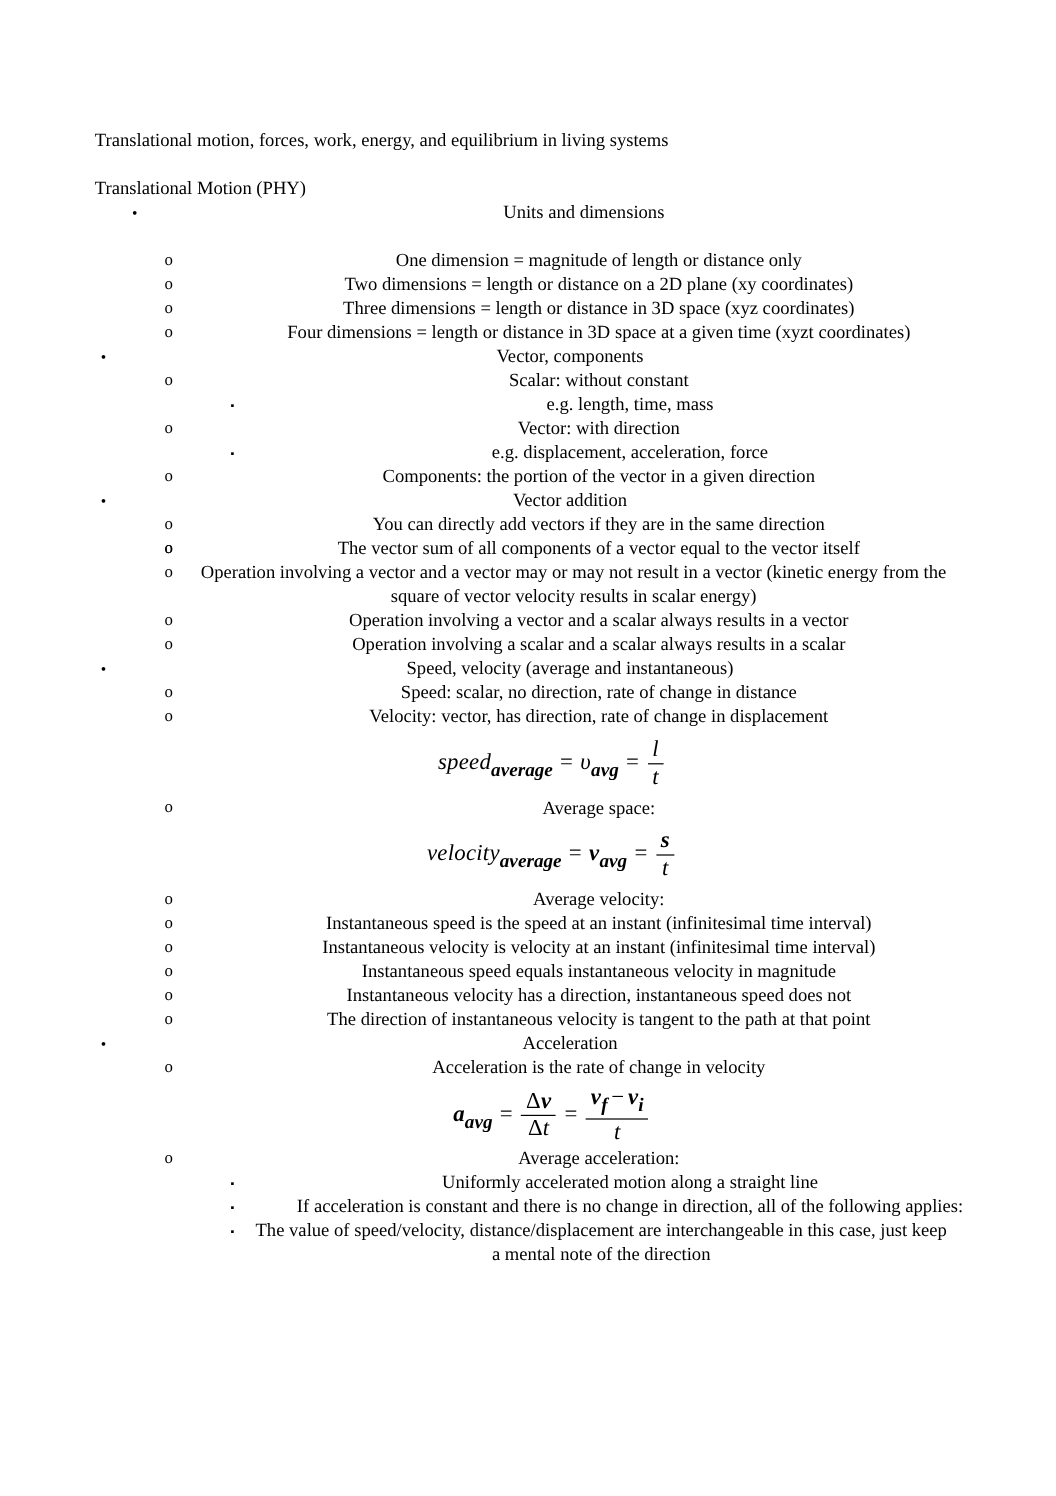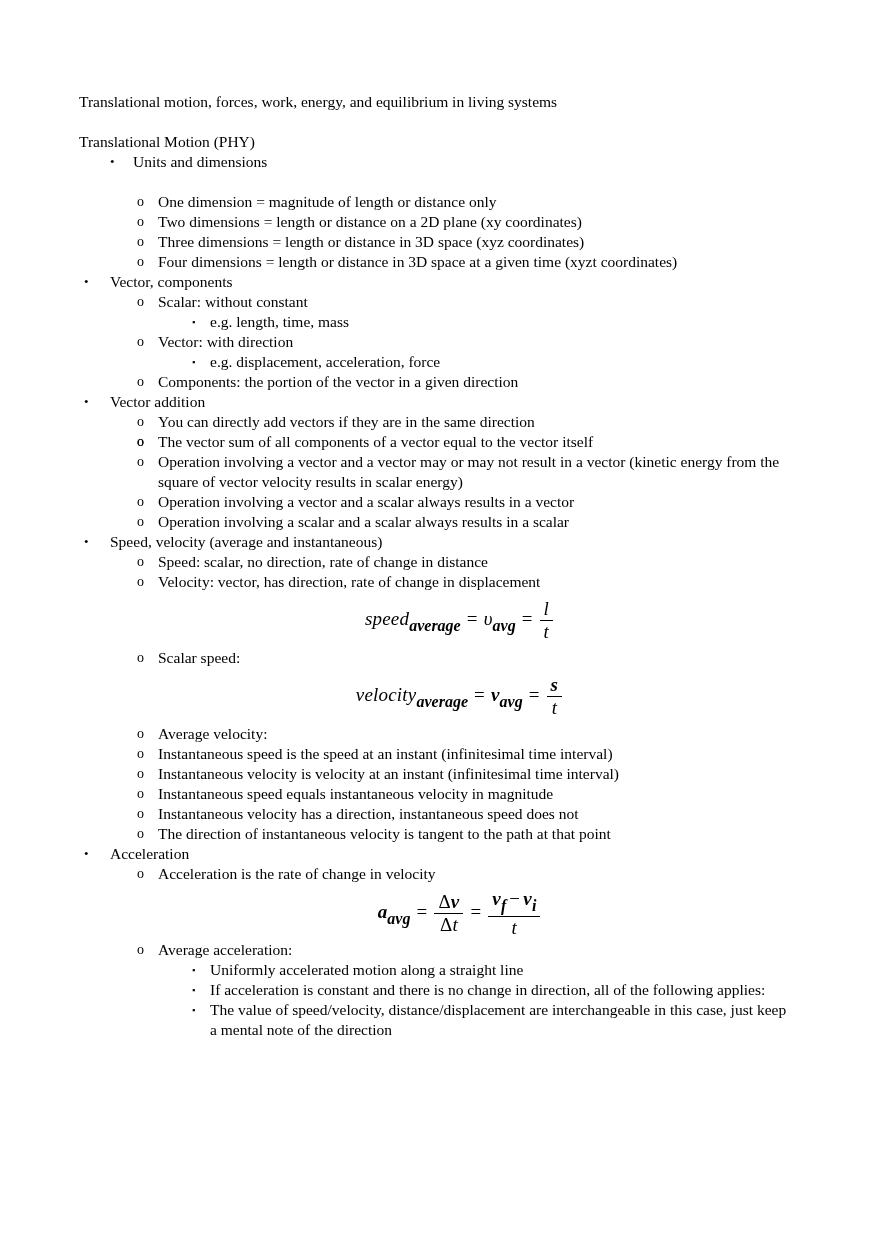--- a/index.html
+++ b/index.html
@@ -16,21 +16,21 @@
   #page {
     position: relative;
     width: 880px;
     height: 1247px;
     background: #ffffff;
     overflow: hidden;
   }
   #doc {
     position: absolute;
     left: 0;
-    top: 0;
+    top: 16px;
     width: 880px;
     padding: 92px 40px 0 79px;
     box-sizing: border-box;
   }
 
   
   .para {
     font-size: 15.5px;
     line-height: 20px;
     margin: 0;
@@ -47,20 +47,21 @@
     line-height: 20px;
     margin: 0;
   }
   .li > .marker {
     position: absolute;
     top: 0;
     text-align: left;
   }
   .li > .txt {
     display: block;
+    text-align: center;
   }
 
   
   .lvl1 { padding-left: 26px; margin-left: 5px; }
   .lvl1 > .marker { left: 0; font-size: 13px; line-height: 20px; }
 
   
   .lvl1b { padding-left: 23px; margin-left: 31px; }
   .lvl1b > .marker { left: 0; font-size: 13px; line-height: 20px; }
 
@@ -229,21 +230,21 @@
     </div>
 
     <div class="eq-block">
       <span class="eq" title="speed_average = v_avg = l / t">
         <span>speed</span><span class="sub">average</span><span class="op">=</span><span>υ</span><span class="sub">avg</span><span class="op">=</span><span class="frac"><span class="num">l</span><span class="den">t</span></span>
       </span>
     </div>
 
     <div class="li lvl2">
       <span class="marker">o</span>
-      <span class="txt">Scalar speed:</span>
+      <span class="txt">Average space:</span>
     </div>
 
     <div class="eq-block">
       <span class="eq" title="velocity_average = v_avg = s / t">
         <span>velocity</span><span class="sub">average</span><span class="op">=</span><span class="vec">v</span><span class="sub">avg</span><span class="op">=</span><span class="frac"><span class="num vec">s</span><span class="den">t</span></span>
       </span>
     </div>
 
     <div class="li lvl2">
       <span class="marker">o</span>

